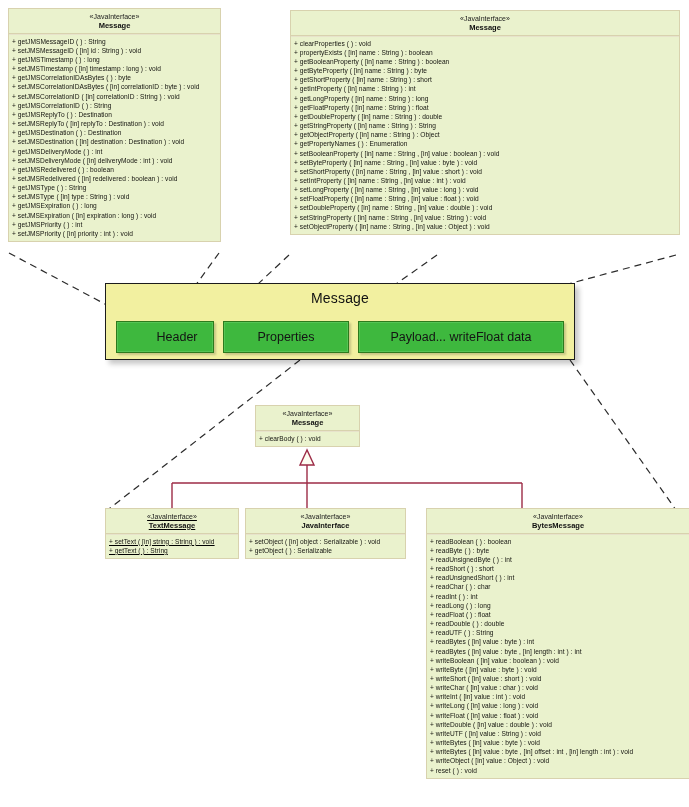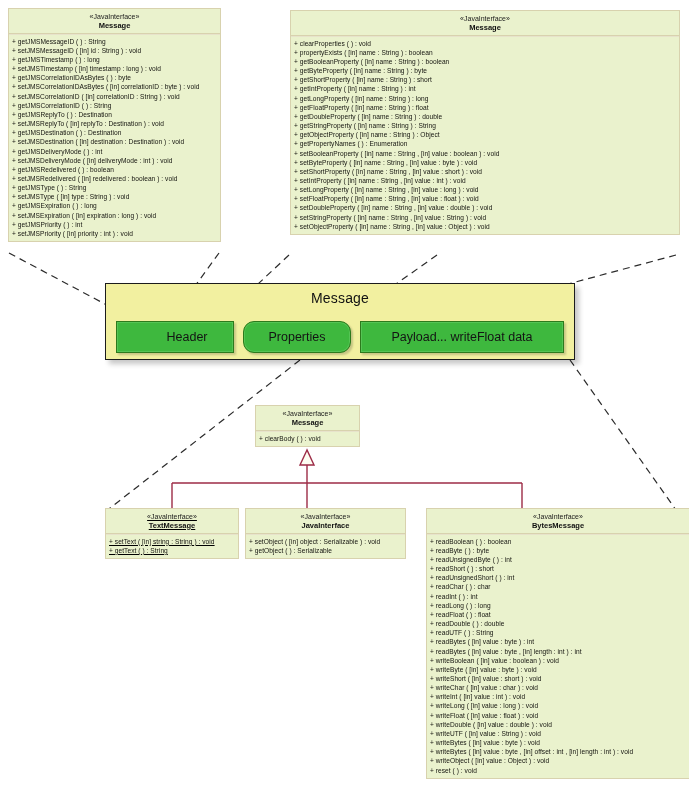--- a/index.html
+++ b/index.html
@@ -106,22 +106,22 @@
     border: 1.5px solid #2d7a1c;
     box-shadow: inset 0 0 0 1px #55c455, 2px 2px 2px rgba(0,0,0,0.18);
     height: 32px;
     display: flex;
     align-items: center;
     justify-content: center;
     font-size: 12.5px;
     color: #141414;
     box-sizing: border-box;
   }
-  #part-header { width: 118px; padding-left: 24px; }
-  #part-properties { width: 108px; border-radius: 11px; }
+  #part-header { width: 98px; padding-left: 24px; }
+  #part-properties { width: 126px; }
   #part-payload { flex: 1 1 auto; }
 
   
   #class-message-header  { left: 8px;   top: 8px;   width: 213px; }
   #class-message-props   { left: 290px; top: 10px;  width: 390px; }
   #class-message-body    { left: 255px; top: 405px; width: 105px; }
   #class-text-message    { left: 105px; top: 508px; width: 134px; text-decoration: underline; }
   #class-object-message  { left: 245px; top: 508px; width: 161px; }
   #class-bytes-message   { left: 418px; top: 508px; width: 264px; margin-left: 8px; }
 </style>

